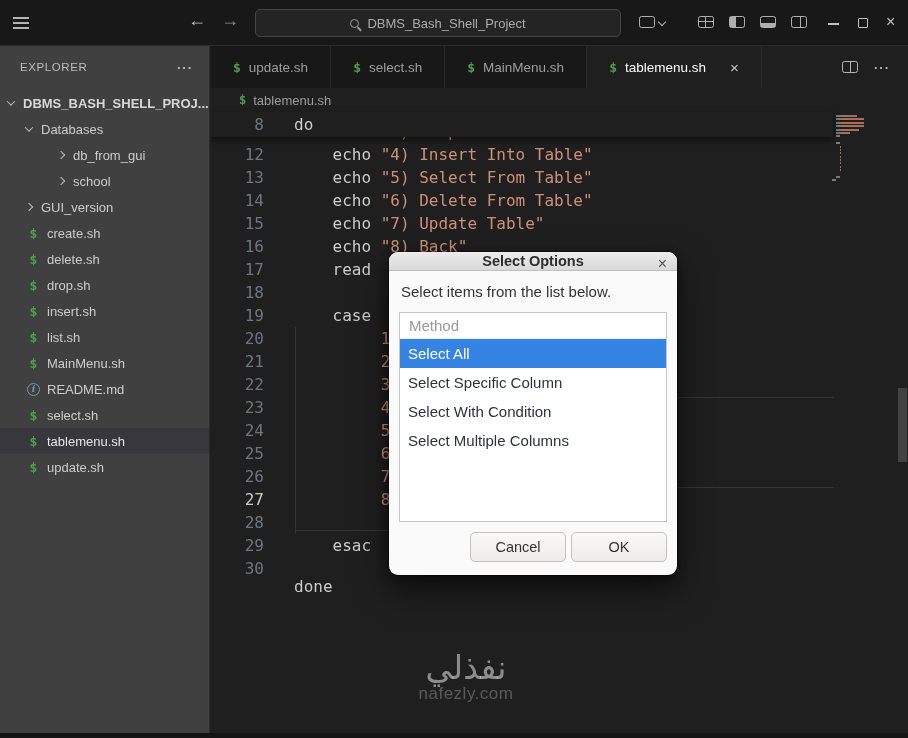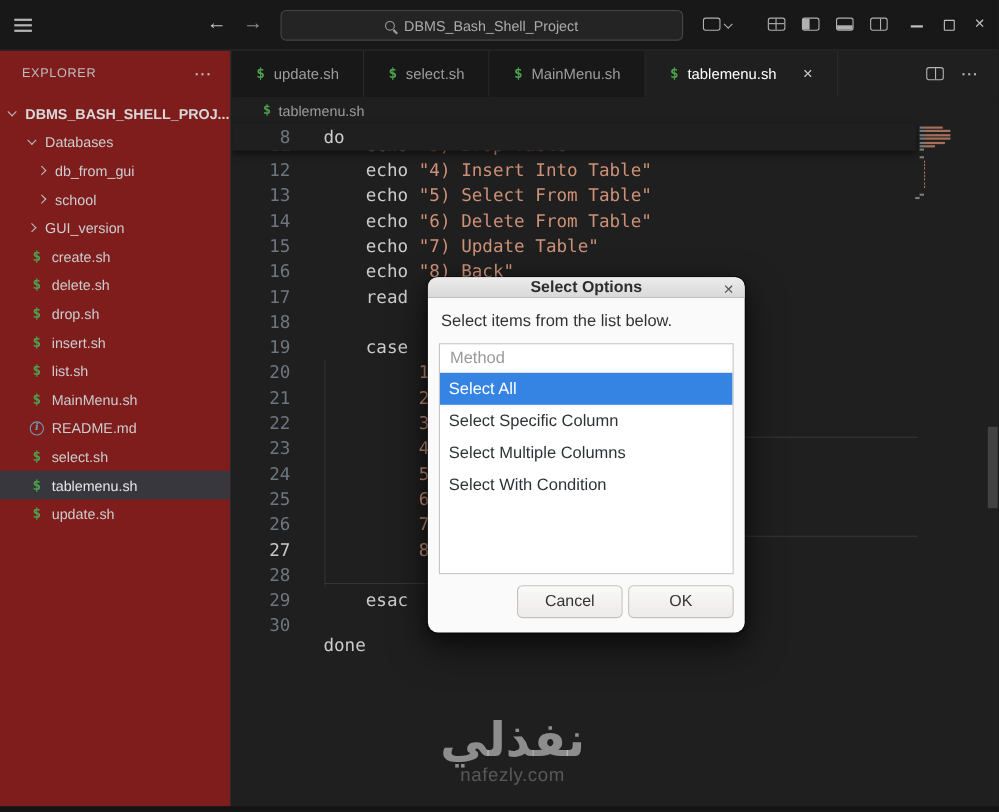--- a/index.html
+++ b/index.html
@@ -26,27 +26,27 @@
   .ic-left::after{content:"";position:absolute;left:0;top:0;bottom:0;width:6px;background:#b0b0b0}
   .ic-bottom{left:760px}
   .ic-bottom::after{content:"";position:absolute;left:0;right:0;bottom:0;height:4px;background:#b0b0b0}
   .ic-right{left:791px}
   .ic-right::after{content:"";position:absolute;right:0;top:0;bottom:0;width:5px;border-left:1.3px solid #b0b0b0}
   .win-min{position:absolute;left:828px;top:23px;width:11px;height:1.5px;background:#c0c0c0}
   .win-max{position:absolute;left:858px;top:18px;width:10px;height:10px;border:1.3px solid #c0c0c0;border-radius:1px}
   .win-close{position:absolute;left:886px;top:13px;font-size:16px;color:#c0c0c0}
 
   
-  .sidebar{position:absolute;left:0;top:46px;width:210px;height:687px;background:#7f1d1d;border-right:1px solid #2b2b2b;z-index:10}
+  .sidebar{position:absolute;left:0;top:46px;width:210px;height:687px;background:#404040;border-right:1px solid #2b2b2b;z-index:10}
   .sb-head{height:42px;display:flex;align-items:center;padding:0 16px 0 20px;color:#bdbdbd;font-size:11.5px;letter-spacing:.6px}
   .sb-more{margin-left:auto;color:#bdbdbd;font-size:13px;letter-spacing:1px;font-weight:700}
   .tree{position:absolute;top:44px;left:0;right:0}
   .trow{height:26px;display:flex;align-items:center;font-size:13px;color:#cccccc;cursor:pointer;padding-left:26px}
   .trow.root{padding-left:8px;font-weight:700;color:#d8d8d8}
-  .trow.ind2{padding-left:35px}
+  .trow.ind2{padding-left:58px}
   .trow.selected{background:#37373d;color:#e6e6e6}
   .chev{width:6px;height:6px;border-right:1.5px solid #bdbdbd;border-bottom:1.5px solid #bdbdbd;display:inline-block;flex:none;margin-right:9px}
   .chev.down{transform:rotate(45deg) translate(-1px,-1px)}
   .chev.right{transform:rotate(-45deg)}
   .fic{width:15px;flex:none;margin-right:6px;text-align:center;font-family:"DejaVu Sans Mono",monospace;font-weight:700;font-size:13px}
   .fic.shell{color:#4EA24E}
   .fic.info{width:13px;height:13px;border:1.4px solid #6e9cb5;border-radius:50%;color:#6e9cb5;font-size:9px;font-family:"DejaVu Serif",serif;display:flex;align-items:center;justify-content:center;font-style:italic;margin-left:1px;margin-right:7px}
 
   
   .main{position:absolute;left:211px;top:46px;width:697px;height:687px;background:#1f1f1f}
@@ -77,21 +77,21 @@
   .hlA{left:465px;top:309px;width:158px}
   .hlB{left:465px;top:399px;width:158px}
   .hlC{left:84px;top:442px;width:94px}
   .minimap{position:absolute;left:621px;top:27px;width:42px;z-index:4}
   .mm-line{height:3.4px;white-space:nowrap}
   .mm-seg{height:2px;display:inline-block;vertical-align:top}
   .mm-seg.pl{background:#7a7a7a}
   .mm-seg.st{background:#a5705a}
   .vthumb{position:absolute;right:1px;top:300px;width:9px;height:74px;background:rgba(120,120,120,.4);z-index:4}
   .watermark{position:absolute;left:155px;top:560px;width:200px;text-align:center;z-index:3}
-  .wm-ar{font-size:43px;font-weight:700;color:rgba(232,232,232,.55)}
+  .wm-ar{font-size:33px;font-weight:400;color:rgba(232,232,232,.55)}
   .wm-en{font-size:17px;color:rgba(205,205,205,.33);margin-top:-3px;letter-spacing:.5px}
   .bottom-strip{position:absolute;left:0;bottom:0;width:908px;height:5px;background:#141414;z-index:30}
 
   
   .dialog{position:absolute;left:389px;top:252px;width:288px;height:323px;background:#fafafa;border-radius:9px;z-index:50;color:#2e3436;box-shadow:0 0 0 1px rgba(0,0,0,.3),0 14px 34px rgba(0,0,0,.6),0 3px 10px rgba(0,0,0,.4)}
   .dlg-tb{height:19px;background:linear-gradient(#ececec,#d9d9d9);border-bottom:1px solid #bfbfbf;border-radius:9px 9px 0 0;display:flex;align-items:center;justify-content:center;position:relative;font-weight:700;font-size:14.5px;color:#2d2d2d}
   .dlg-x{position:absolute;right:10px;top:3px;font-size:16px;color:#555;cursor:pointer;font-weight:400}
   .dlg-msg{margin:12px 12px 0;font-size:15px;color:#333}
   .dlg-list{margin:12px 10px 0;height:210px;border:1px solid #c6c6c6;background:#fff;overflow:hidden}
   .dlg-col{height:26px;display:flex;align-items:center;padding-left:9px;color:#9a9a9a;font-size:15px;border-bottom:1px solid #ededed}
@@ -293,20 +293,20 @@
 <div class="dialog">
   <div class="dlg-tb">
     <span>Select Options</span>
     <span class="dlg-x">×</span>
   </div>
   <div class="dlg-msg">Select items from the list below.</div>
   <div class="dlg-list" id="dlg-list">
     <div class="dlg-col">Method</div>
   <div class="dlg-row selected">Select All</div>
       <div class="dlg-row">Select Specific Column</div>
+      <div class="dlg-row">Select With Condition</div>
       <div class="dlg-row">Select Multiple Columns</div>
-      <div class="dlg-row">Select With Condition</div>
     </div>
   <div class="dlg-btns">
     <div class="dlg-btn">Cancel</div>
     <div class="dlg-btn">OK</div>
   </div>
 </div>
 
 </body></html>

